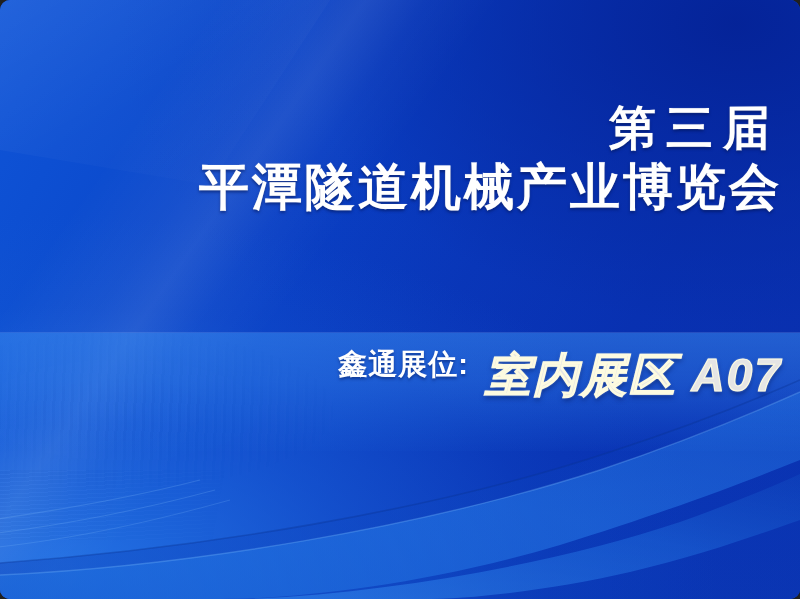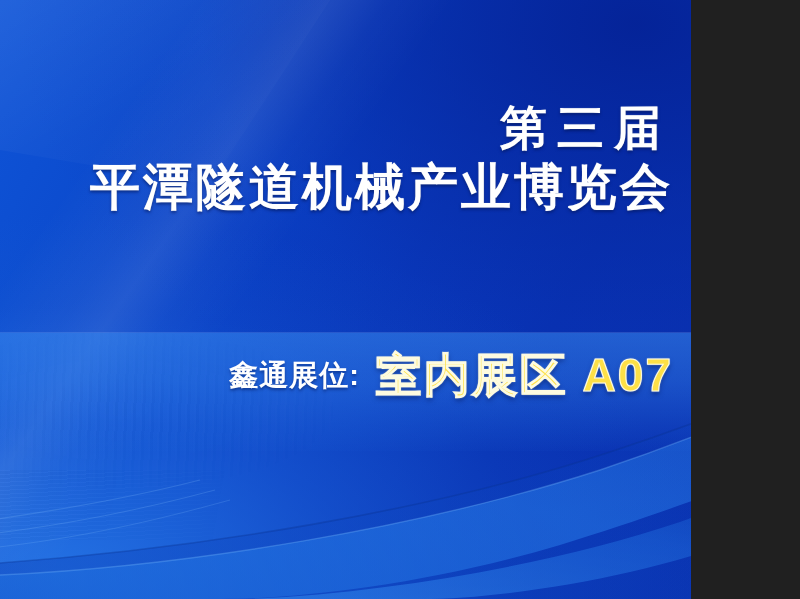--- a/index.html
+++ b/index.html
@@ -3,25 +3,26 @@
 <meta charset="utf-8">
 <title>展会宣传图</title>
 <style>
   html, body {
     margin: 0;
     padding: 0;
     background: #202020;
   }
   #poster {
     position: relative;
-    width: 691px;
+    width: 800px;
     height: 599px;
     overflow: hidden;
     font-family: "Liberation Sans", "DejaVu Sans", sans-serif;
     background: #0b47c8;
+    border-radius: 10px;
     -webkit-font-smoothing: antialiased;
   }
 
   
   .bg-layer {
     position: absolute;
     inset: 0;
     pointer-events: none;
   }
 
@@ -154,40 +155,41 @@
   .hl-3 {
     font-size: 50px;
     letter-spacing: 3px;
   }
 
   .booth-row {
     position: absolute;
     left: 0; right: 18px;
     top: 345px;
     display: flex;
-    align-items: center;
+    align-items: flex-start;
     justify-content: flex-end;
     gap: 16px;
   }
   .booth-label {
     color: #ffffff;
     font-size: 29px;
     font-weight: bold;
     letter-spacing: 1px;
     text-shadow: 0 2px 3px rgba(0,20,85,0.5);
   }
   .booth-value {
-    color: #fde047;
+    color: #e5e5e5;
     font-size: 46px;
     font-weight: bold;
     letter-spacing: 2px;
     -webkit-text-stroke: 1.1px #fdfbe0;
     text-shadow:
       0 0 2px rgba(255,255,255,0.85),
       0 3px 5px rgba(0,20,85,0.55);
+    font-style: italic;
   }
 
   .info-row {
     position: absolute;
     left: 5px;
     right: 5px;
     top: 442px;
     color: #f2f7ff;
     font-size: 32px;
     font-weight: bold;

